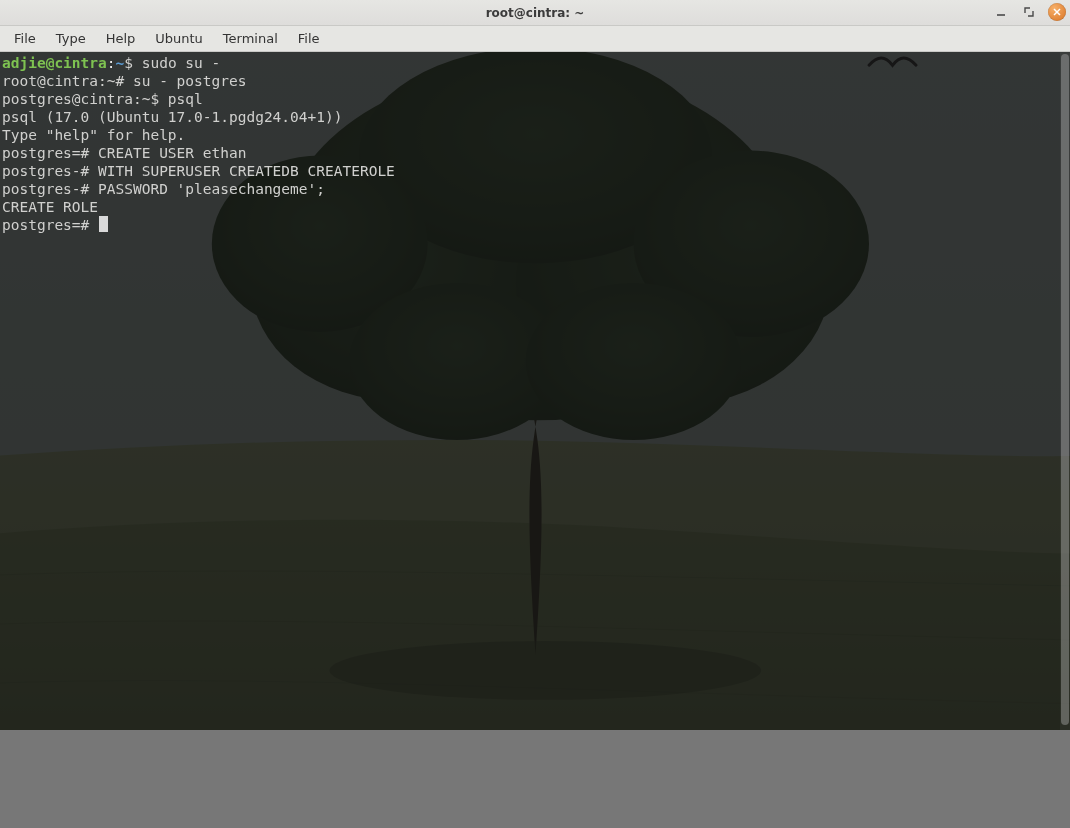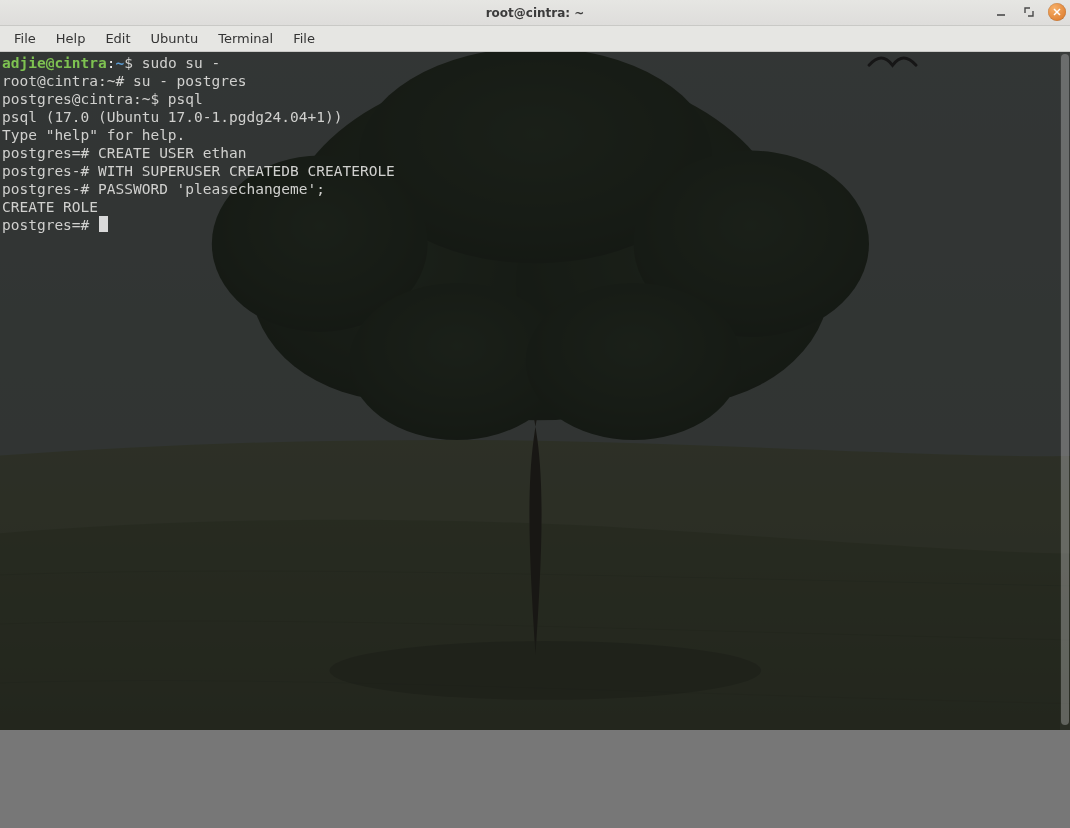--- a/index.html
+++ b/index.html
@@ -169,22 +169,22 @@
         <svg viewBox="0 0 10 10">
           <line x1="2" y1="2" x2="8" y2="8" stroke="#fff" stroke-width="1.5"></line>
           <line x1="8" y1="2" x2="2" y2="8" stroke="#fff" stroke-width="1.5"></line>
         </svg>
       </span>
     </div>
   </div>
 
   <div class="menubar">
     <span class="menu-item">File</span>
+    <span class="menu-item">Type</span>
     <span class="menu-item">Help</span>
-    <span class="menu-item">Edit</span>
     <span class="menu-item">Ubuntu</span>
     <span class="menu-item">Terminal</span>
     <span class="menu-item">File</span>
   </div>
 
   <div class="terminal-wrap">
     <div class="terminal-bg">
 
       <svg viewBox="0 0 1200 900" preserveAspectRatio="xMidYMid slice">
         <defs>

